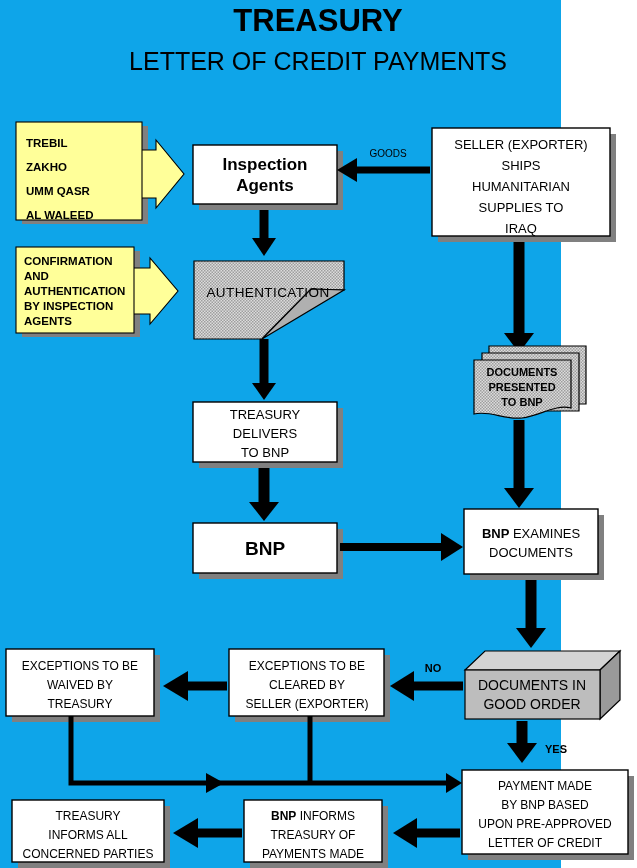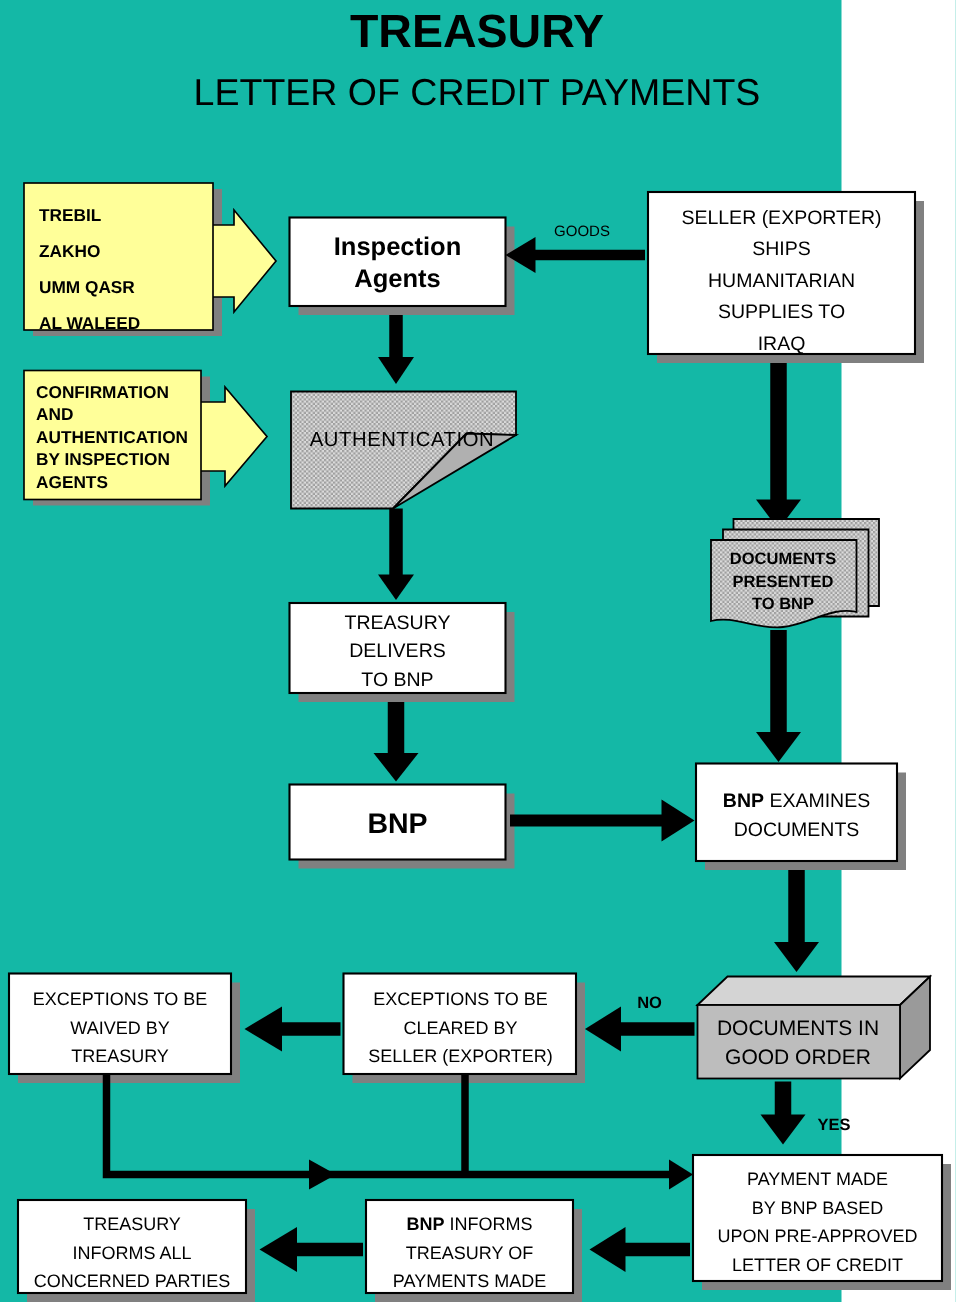--- a/index.html
+++ b/index.html
@@ -10,21 +10,21 @@
   body {
     width: 637px;
     height: 868px;
     overflow: hidden;
     font-family: "Liberation Sans", sans-serif;
   }
   #stage {
     position: relative;
     width: 561px;
     height: 868px;
-    background: #14b8a6;
+    background: #0ea5e9;
   }
   #stage svg {
     position: absolute;
     top: 0;
     left: 0;
     width: 637px;
     height: 868px;
   }
   text {
     font-family: "Liberation Sans", sans-serif;

